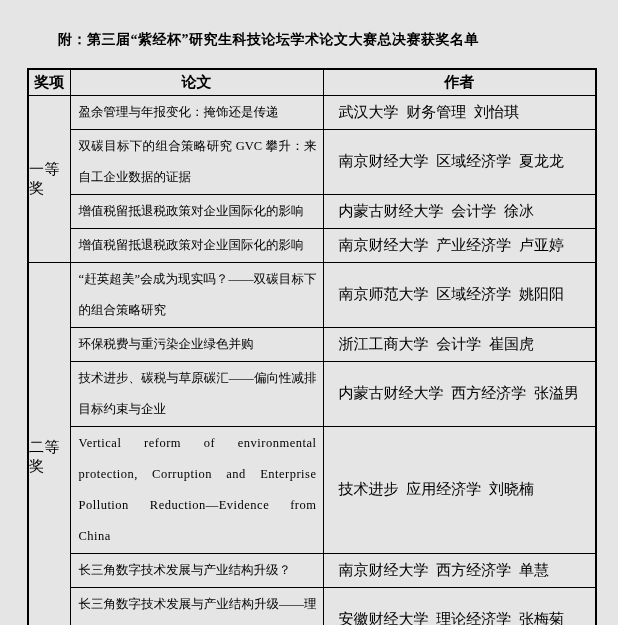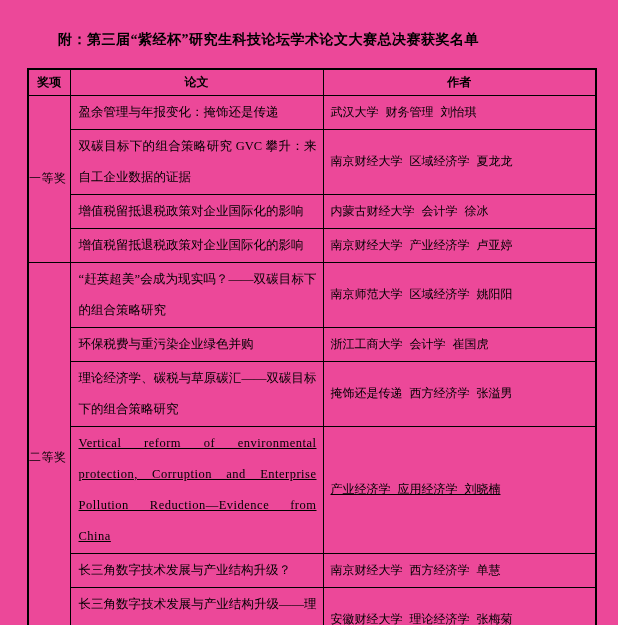--- a/index.html
+++ b/index.html
@@ -4,21 +4,21 @@
 <style>
   html, body {
     margin: 0;
     padding: 0;
     background: #ffffff;
   }
   .page {
     position: relative;
     width: 618px;
     height: 625px;
-    background: #ec4899;
+    background: #e5e5e5;
     font-family: "Liberation Serif", "DejaVu Serif", serif;
     color: #000000;
     overflow: hidden;
   }
   .doc-title {
     position: absolute;
     left: 58px;
     top: 31px;
     font-size: 14px;
     font-weight: bold;
@@ -32,21 +32,21 @@
     width: 568px;
     border-collapse: collapse;
     table-layout: fixed;
     border: 2px solid #000000;
   }
   .award-table col.c-award  { width: 42px; }
   .award-table col.c-paper  { width: 253px; }
   .award-table col.c-author { width: 273px; }
   .award-table th, .award-table td {
     border: 1px solid #000000;
-    font-size: 12px;
+    font-size: 15px;
     font-weight: normal;
     padding: 0;
     overflow: hidden;
   }
   .award-table th {
     font-weight: bold;
     text-align: center;
     vertical-align: middle;
   }
   td.award {
@@ -60,21 +60,21 @@
     padding: 1px 6px 1px 8px;
     font-size: 12.5px;
     line-height: 31px;
     margin-left: 33px;
   }
   td.paper.en {
     letter-spacing: 0.5px;
   }
   td.author {
     vertical-align: middle;
-    padding: 0 7px;
+    padding: 0 15px;
     word-spacing: 4px;
     white-space: nowrap;
   }
 </style>
 </head>
 <body>
 
 <div class="page">
 
   <div class="doc-title">附：第三届“紫经杯”研究生科技论坛学术论文大赛总决赛获奖名单</div>
@@ -115,26 +115,26 @@
       <tr style="height:62px;">
         <td class="award" rowspan="6">二等奖</td>
         <td class="paper">“赶英超美”会成为现实吗？——双碳目标下的组合策略研究</td>
         <td class="author">南京师范大学 区域经济学 姚阳阳</td>
       </tr>
       <tr style="height:33px;">
         <td class="paper">环保税费与重污染企业绿色并购</td>
         <td class="author">浙江工商大学 会计学 崔国虎</td>
       </tr>
       <tr style="height:63px;">
-        <td class="paper">理论经济学、碳税与草原碳汇——双碳目标下的组合策略研究</td>
-        <td class="author">掩饰还是传递 西方经济学 张溢男</td>
+        <td class="paper">技术进步、碳税与草原碳汇——偏向性减排目标约束与企业</td>
+        <td class="author">内蒙古财经大学 西方经济学 张溢男</td>
       </tr>
-      <tr style="height:95px;text-decoration:underline;">
+      <tr style="height:95px;">
         <td class="paper en">Vertical reform of environmental protection, Corruption and Enterprise Pollution Reduction—Evidence from China</td>
-        <td class="author">产业经济学 应用经济学 刘晓楠</td>
+        <td class="author">技术进步 应用经济学 刘晓楠</td>
       </tr>
       <tr style="height:30px;">
         <td class="paper">长三角数字技术发展与产业结构升级？</td>
         <td class="author">南京财经大学 西方经济学 单慧</td>
       </tr>
       <tr style="height:65px;">
         <td class="paper">长三角数字技术发展与产业结构升级——理论机制与实证检验</td>
         <td class="author">安徽财经大学 理论经济学 张梅菊</td>
       </tr>
     </tbody>

